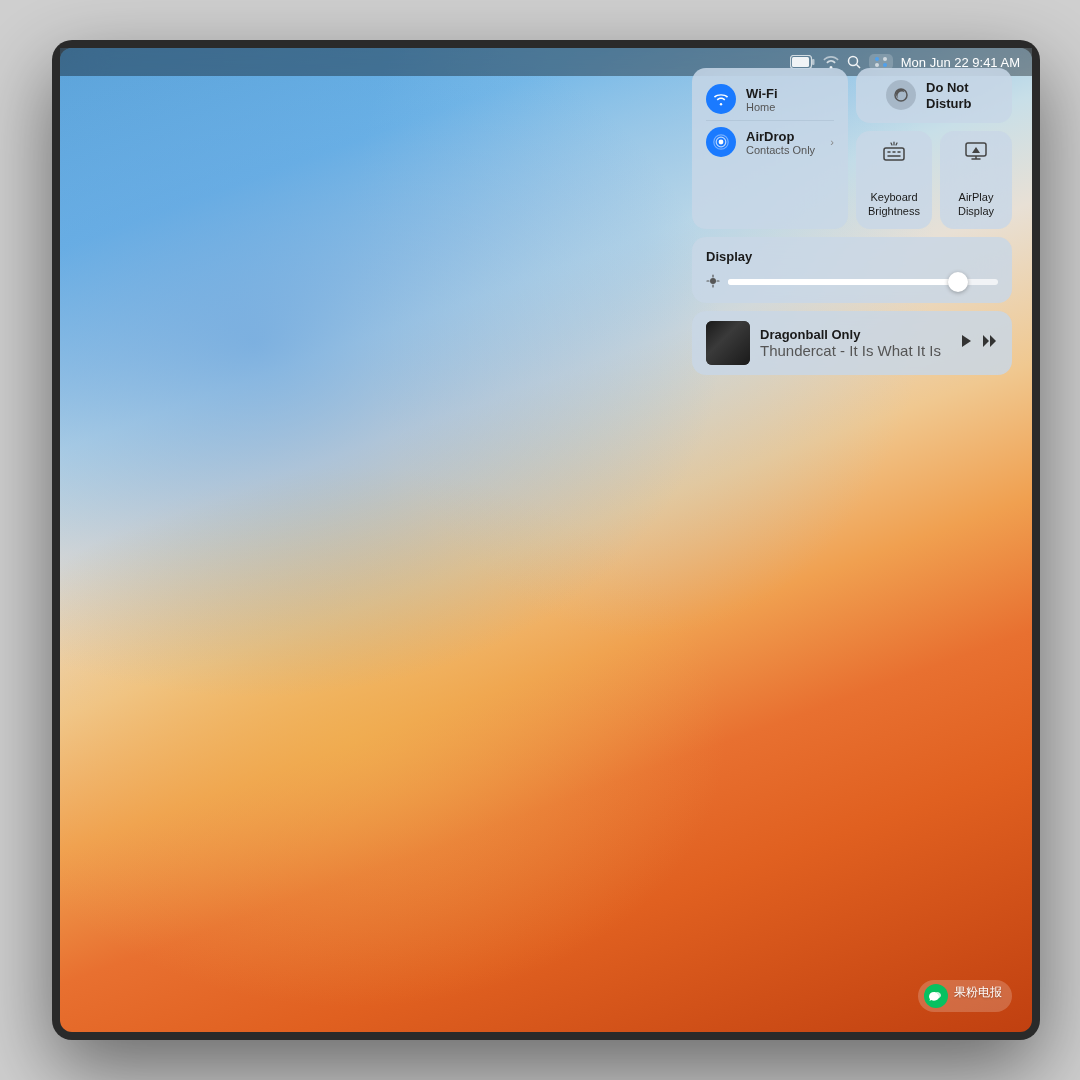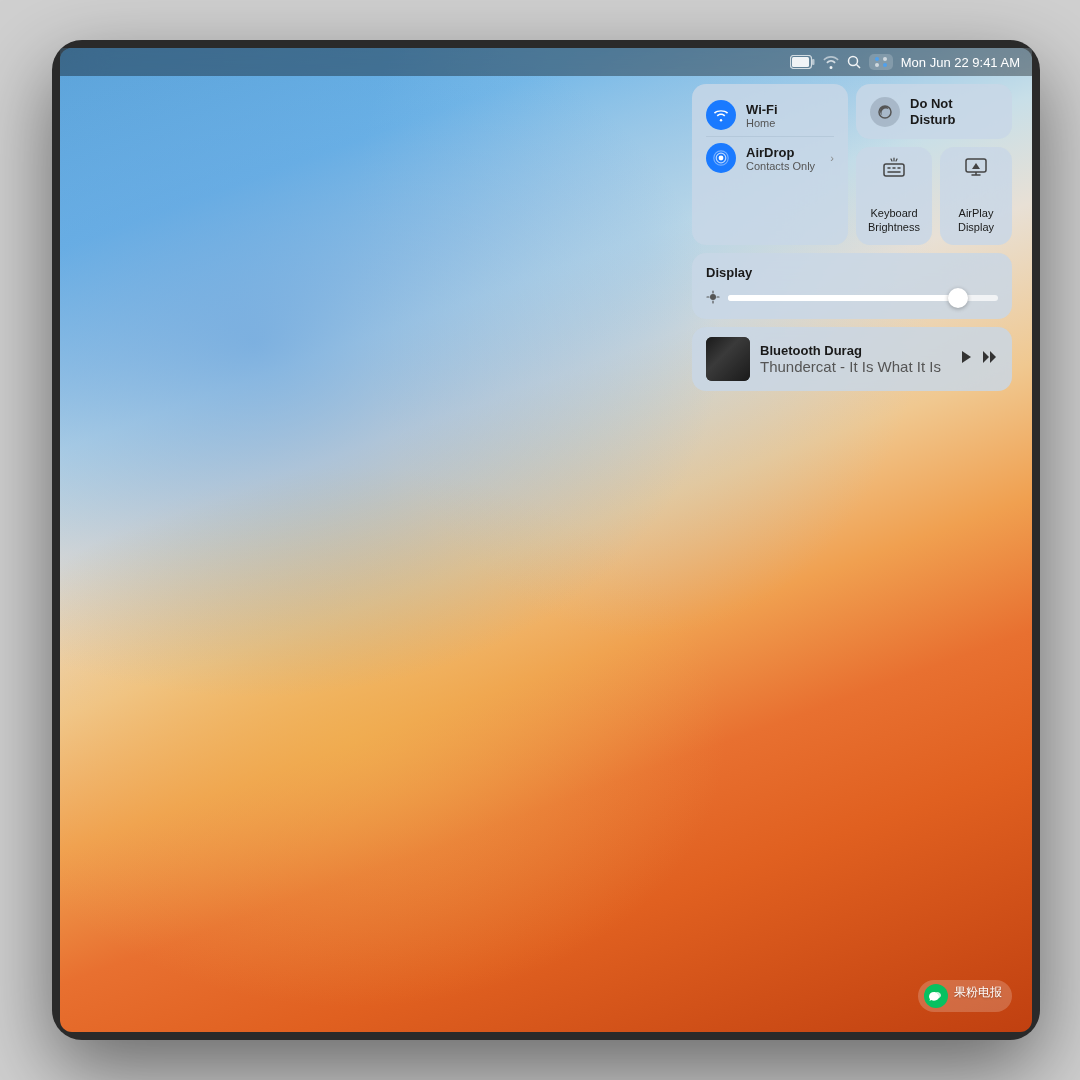--- a/index.html
+++ b/index.html
@@ -12,21 +12,21 @@
       font-family: -apple-system, BlinkMacSystemFont, 'SF Pro Display', 'Helvetica Neue', sans-serif;
     }
 
     .laptop-frame {
       position: absolute;
       top: 40px;
       left: 40px;
       right: 40px;
       bottom: 40px;
       background: #2a2a2a;
-      border-radius: 30px;
+      border-radius: 20px;
       overflow: hidden;
       box-shadow: 0 30px 80px rgba(0,0,0,0.5);
       margin-left: 12px;
     }
 
     .screen {
       position: absolute;
       top: 8px;
       left: 8px;
       right: 8px;
@@ -98,21 +98,21 @@
 
     .menubar-time {
       color: white;
       font-size: 13px;
       font-weight: 500;
     }
 
     
     .control-center {
       position: absolute;
-      top: 36px;
+      top: 20px;
       right: 20px;
       width: 320px;
       display: flex;
       flex-direction: column;
       gap: 8px;
       z-index: 200;
     }
 
     
     .network-panel {
@@ -178,23 +178,23 @@
     .right-panels {
       display: flex;
       flex-direction: column;
       gap: 8px;
     }
 
     .do-not-disturb {
       background: rgba(200,215,230,0.82);
       backdrop-filter: blur(30px);
       border-radius: 14px;
-      padding: 12px 14px;
-      display: flex;
-      align-items: flex-end;
+      padding: 12px 30px;
+      display: flex;
+      align-items: flex-start;
       gap: 10px;
       cursor: pointer;
     }
 
     .dnd-icon-circle {
       width: 30px;
       height: 30px;
       background: rgba(150,165,180,0.6);
       border-radius: 50%;
       display: flex;
@@ -568,21 +568,21 @@
             <div class="slider-fill" style="width: 85%;"></div>
             <div class="slider-thumb" style="left: 85%;"></div>
           </div>
         </div>
       </div>
 
 
       <div class="now-playing">
         <div class="album-art"></div>
         <div class="song-info">
-          <div class="song-title">Bluetooth Durag</div>
+          <div class="song-title">Dragonball Only</div>
           <div class="song-artist">Thundercat - It Is What It Is</div>
         </div>
         <div class="playback-controls">
           <div class="play-btn">
             <svg width="12" height="14" viewBox="0 0 12 14" fill="#333">
               <path d="M2 1l9 6-9 6V1z"></path>
             </svg>
           </div>
           <div class="ff-btn">
             <svg width="16" height="14" viewBox="0 0 16 14" fill="#333">

